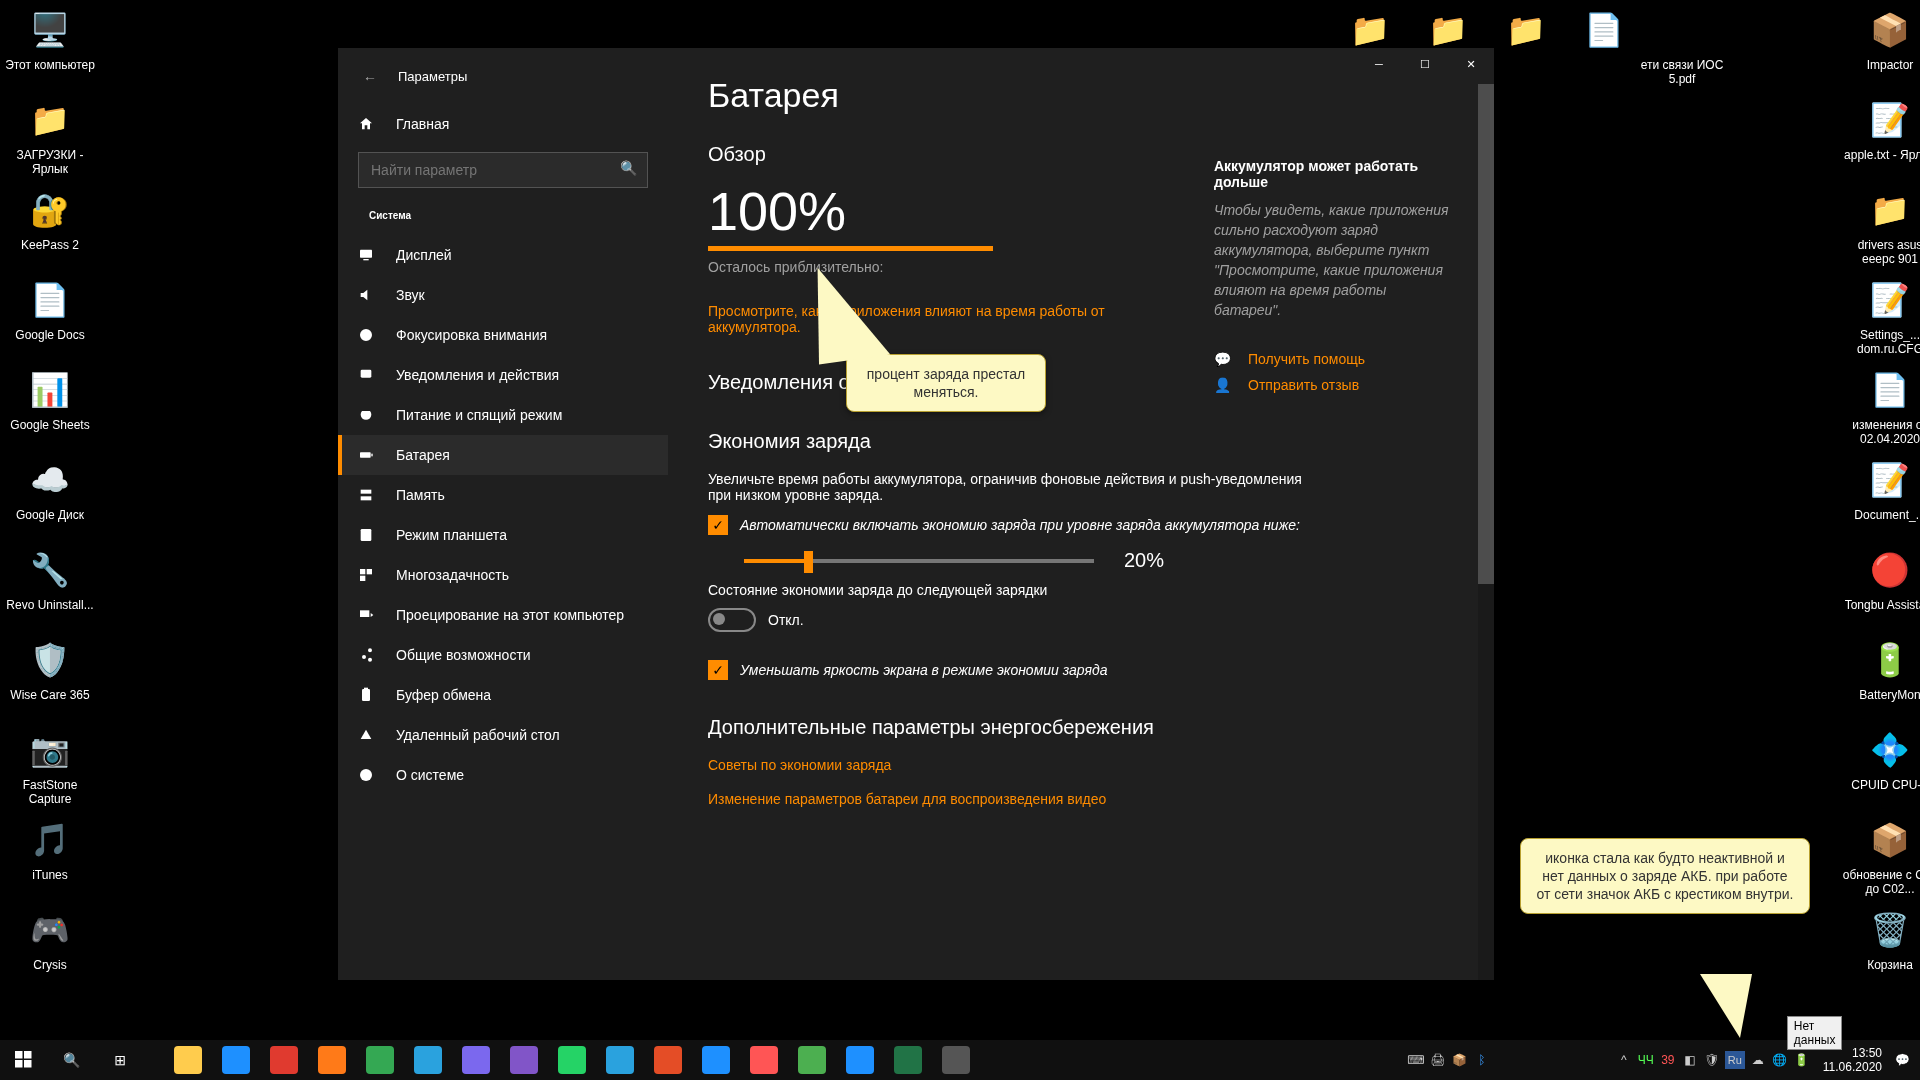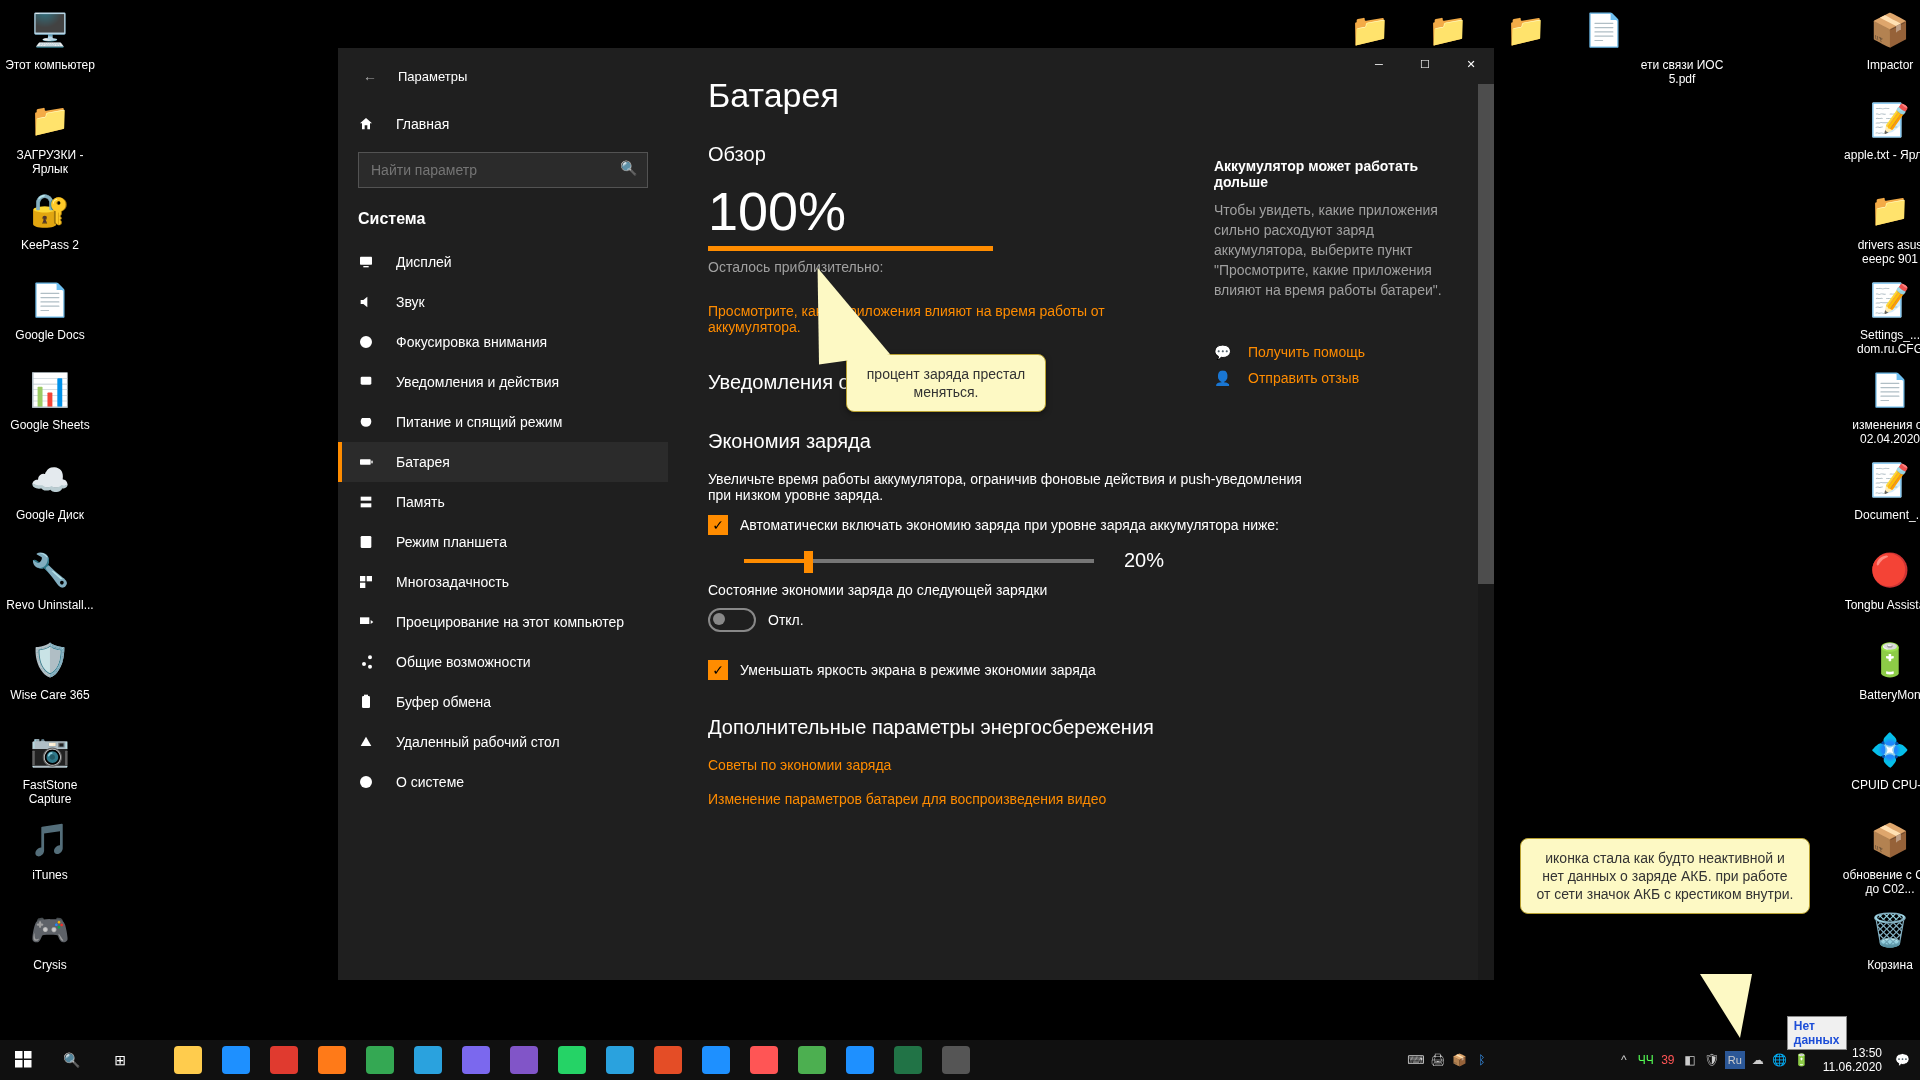--- a/index.html
+++ b/index.html
@@ -11,48 +11,48 @@
   .win{position:absolute;left:338px;top:48px;width:1156px;height:932px;background:#1f1f1f;display:flex;}
   .sidebar{width:330px;background:#1f1f1f;display:flex;flex-direction:column;padding-top:0;}
   .sb-head{display:flex;align-items:center;height:56px;padding-left:12px;}
   .sb-back{width:40px;height:40px;display:flex;align-items:center;justify-content:center;color:#aaa;cursor:pointer;}
   .sb-title{color:#fff;font-size:13px;margin-left:8px;}
   .sb-home{display:flex;align-items:center;padding:12px 20px;cursor:pointer;}
   .sb-home svg,.nav-item svg{width:16px;height:16px;fill:#fff;margin-right:22px;flex-shrink:0;}
   .sb-search{margin:8px 20px 18px;position:relative;}
   .sb-search input{width:100%;height:36px;background:#2b2b2b;border:1px solid #535353;color:#fff;padding:0 36px 0 12px;box-sizing:border-box;font-size:14px;}
   .sb-search .sico{position:absolute;right:10px;top:8px;color:#aaa;}
-  .sb-section{font-weight:600;padding:4px 20px 14px;font-size:16px;}
+  .sb-section{font-weight:600;padding:4px 31px 14px;font-size:10px;}
   .nav-item{display:flex;align-items:center;padding:12px 20px;cursor:pointer;font-size:14px;position:relative;}
   .nav-item.active{background:#2b2b2b;}
   .nav-item.active::before{content:"";position:absolute;left:0;top:0;bottom:0;width:4px;background:#ff8c00;}
   
   .content{flex:1;padding:28px 40px 0 40px;position:relative;overflow:hidden;}
   .content h1{font-weight:300;font-size:34px;margin:0 0 28px 0;}
   .content h2{font-weight:400;font-size:20px;margin:0 0 18px 0;}
   .pct{font-size:54px;font-weight:300;margin:-4px 0 0 0;}
   .bar{width:285px;height:5px;background:#ff8c00;margin:4px 0 8px 0;}
   .small{color:#a0a0a0;font-size:14px;}
   .link{color:#ff8c00;cursor:pointer;font-size:14px;}
   .sec{margin-top:36px;max-width:620px;}
   .chk{display:flex;align-items:flex-start;margin:12px 0;}
   .chk .box{width:20px;height:20px;background:#ff8c00;margin-right:12px;display:flex;align-items:center;justify-content:center;color:#000;flex-shrink:0;}
-  .chk .lbl{font-size:14px;line-height:20px;}
+  .chk .lbl{font-size:14px;line-height:20px;font-style:italic;}
   .slider-row{display:flex;align-items:center;margin:14px 0 10px 36px;}
   .slider{position:relative;width:350px;height:4px;background:#767676;margin-right:30px;}
   .slider .fill{position:absolute;left:0;top:0;height:4px;background:#ff8c00;}
   .slider .thumb{position:absolute;top:-8px;width:9px;height:22px;background:#ff8c00;}
   .slider-val{font-size:20px;}
   .toggle-row{display:flex;align-items:center;margin:10px 0;}
   .toggle{width:44px;height:20px;border:2px solid #888;border-radius:12px;position:relative;margin-right:12px;}
   .toggle .knob{position:absolute;left:3px;top:3px;width:12px;height:12px;border-radius:50%;background:#888;}
   
   .right-panel{position:absolute;right:40px;top:110px;width:240px;font-size:14px;}
   .rp-title{font-weight:600;margin-bottom:10px;}
-  .rp-body{color:#a0a0a0;line-height:20px;margin-bottom:44px;}
+  .rp-body{color:#a0a0a0;line-height:20px;margin-bottom:31px;font-style:italic;}
   .rp-link{display:flex;align-items:center;margin:10px 0;cursor:pointer;}
   .rp-link .ic{width:20px;margin-right:14px;}
   .rp-link .tx{color:#ff8c00;}
   
   .titlebar{position:absolute;top:48px;left:338px;width:1156px;height:36px;display:flex;justify-content:flex-end;align-items:flex-start;z-index:5;}
   .tbtn{width:46px;height:32px;display:flex;align-items:center;justify-content:center;color:#fff;cursor:pointer;font-size:11px;}
   
   .callout{position:absolute;background:#fdf9c4;border:1px solid #b8a030;border-radius:8px;color:#333;padding:10px 14px;font-size:14px;text-align:center;line-height:18px;box-shadow:0 2px 6px rgba(0,0,0,.4);}
   .callout.c1{left:846px;top:354px;width:170px;}
   .callout.c2{left:1520px;top:838px;width:260px;}
@@ -61,21 +61,21 @@
   
   .taskbar{position:absolute;bottom:0;left:0;width:1920px;height:40px;background:#101010;display:flex;align-items:center;}
   .tb-left{display:flex;align-items:center;height:100%;}
   .tb-left .tbi{width:48px;height:40px;display:flex;align-items:center;justify-content:center;}
   .tb-apps{display:flex;align-items:center;margin-left:20px;}
   .tb-apps .app{width:48px;height:40px;display:flex;align-items:center;justify-content:center;}
   .tb-apps .app .dot{width:28px;height:28px;border-radius:4px;}
   .tb-right{margin-left:auto;display:flex;align-items:center;height:100%;padding-right:6px;}
   .tray-i{width:22px;height:40px;display:flex;align-items:center;justify-content:center;font-size:12px;color:#ccc;}
   .clock{text-align:right;font-size:12px;color:#fff;line-height:14px;padding:0 10px;}
-  .tooltip{position:absolute;bottom:30px;background:#f0f0f0;border:1px solid #888;color:#1d4ed8;font-size:12px;padding:2px 6px;font-weight:bold;}
+  .tooltip{position:absolute;bottom:30px;background:#f0f0f0;border:1px solid #888;color:#000000;font-size:12px;padding:2px 6px;}
   .scrollbar{position:absolute;right:0;top:36px;bottom:0;width:16px;background:#1a1a1a;}
   .sb-thumb-s{position:absolute;top:0;width:16px;height:500px;background:#4d4d4d;}
 </style>
 </head>
 <body>
 
 <div class="desktop">
 
   <div id="icons-left">
       <div class="d-icon" style="left: 0px; top: 6px;">

